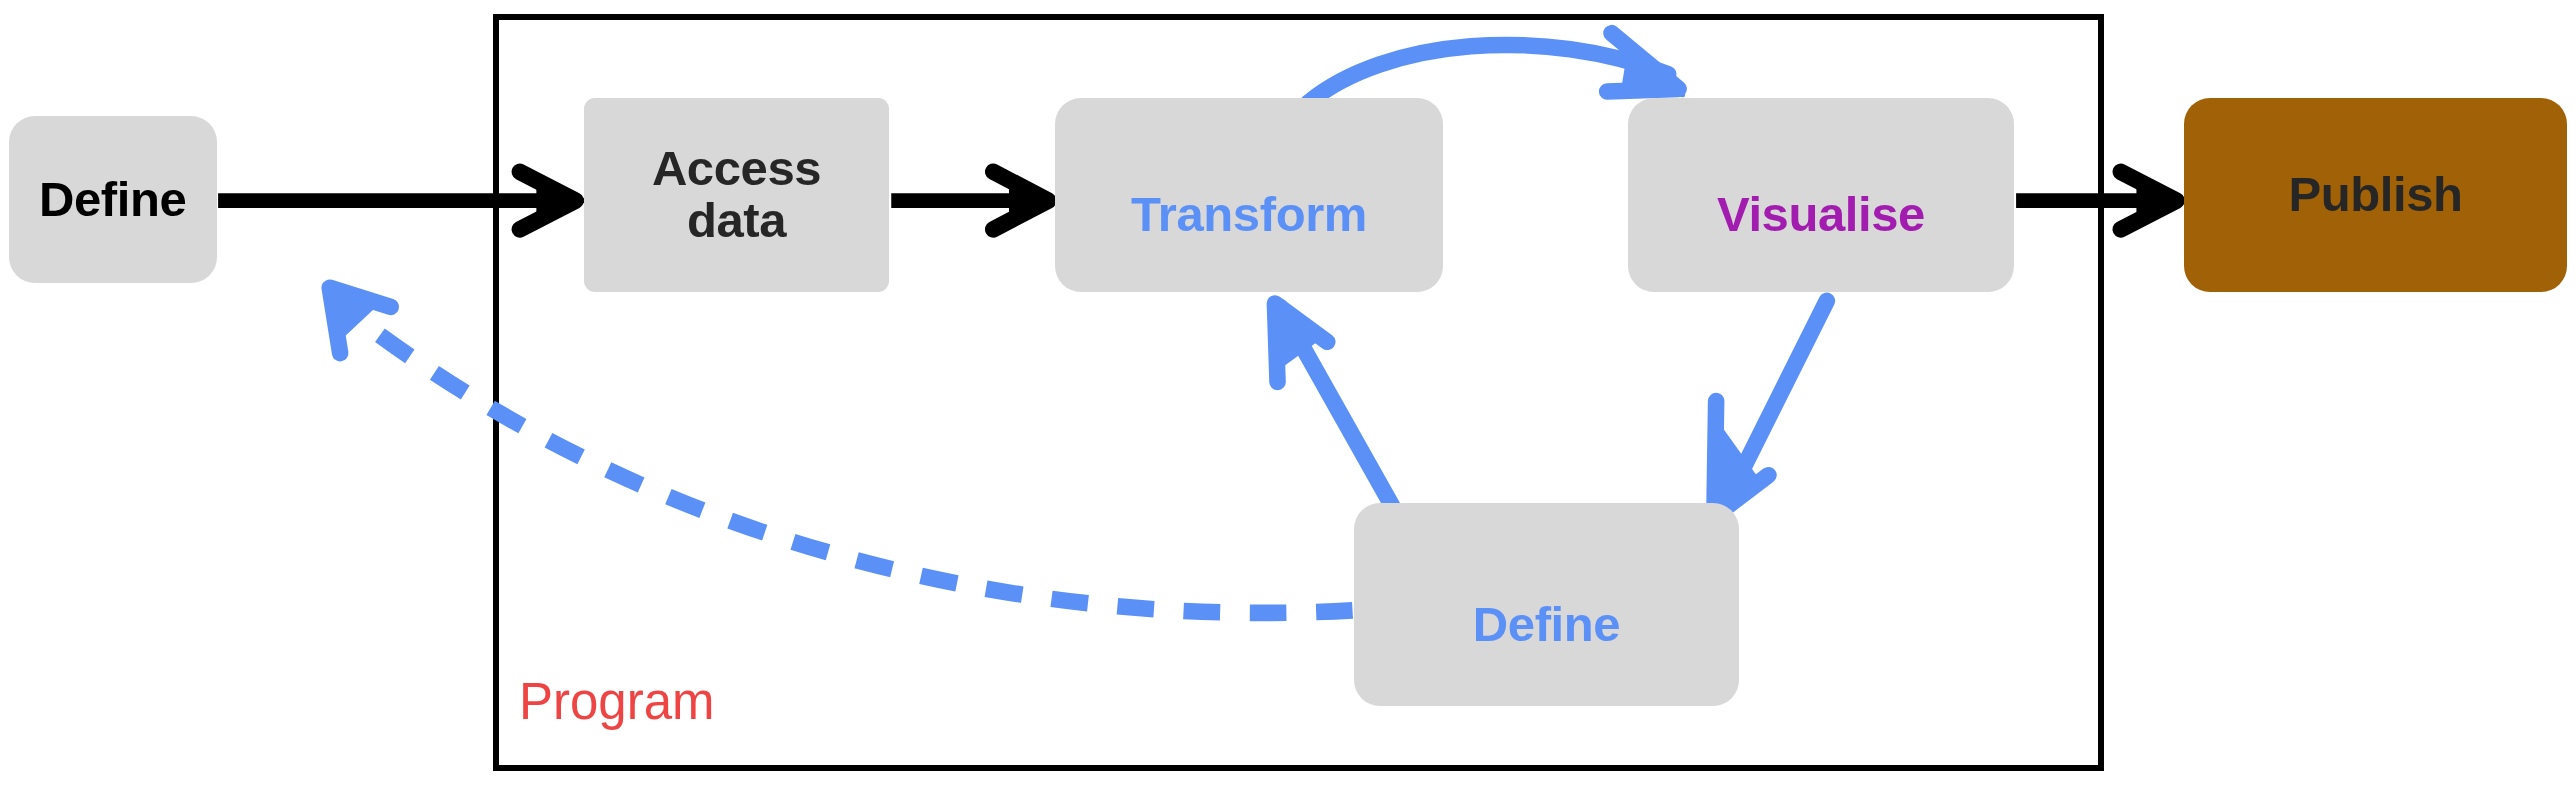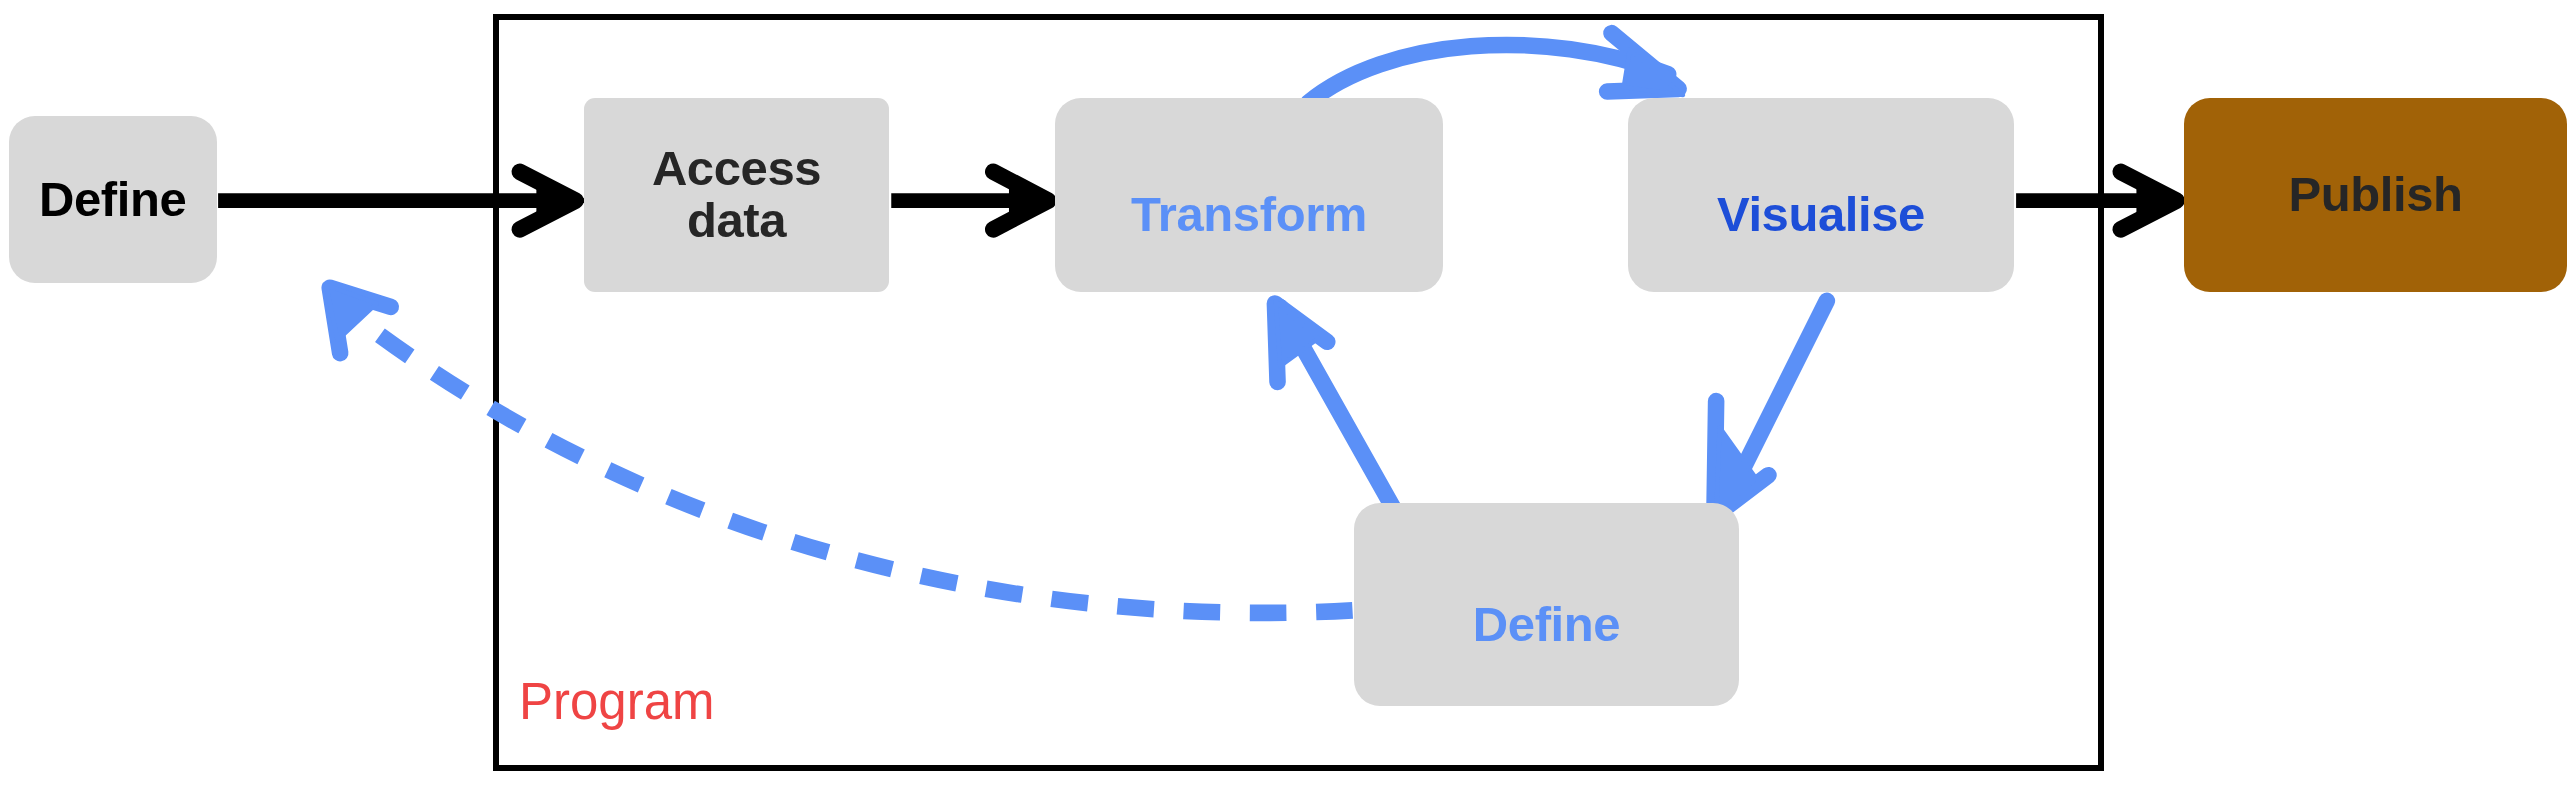--- a/index.html
+++ b/index.html
@@ -119,21 +119,21 @@
   <div class="node node-dark" id="node-access" style="left: 584px; top: 98px; width: 305px; height: 194px; background: rgb(216, 216, 216); border-radius: 11px;">
     <span class="node-label" style="font-size: 49px; color: rgb(38, 38, 38);">Access
 data</span>
   </div>
 
   <div class="node node-blue" id="node-transform" style="left: 1055px; top: 98px; width: 388px; height: 194px; background: rgb(216, 216, 216);">
     <span class="node-label" style="font-size: 49px; color: rgb(91, 144, 247);">Transform</span>
   </div>
 
   <div class="node node-blue" id="node-visualise" style="left: 1628px; top: 98px; width: 386px; height: 194px; background: rgb(216, 216, 216);">
-    <span class="node-label" style="font-size: 49px; color: #1d4ed8;">Visualise</span>
+    <span class="node-label" style="font-size: 49px; color: #a21caf;">Visualise</span>
   </div>
 
   <div class="node node-blue" id="node-model" style="left: 1354px; top: 503px; width: 385px; height: 203px; background: rgb(216, 216, 216);">
     <span class="node-label" style="font-size: 49px; color: rgb(91, 144, 247);">Define</span>
   </div>
 
   <div class="node node-dark" id="node-publish" style="left: 2184px; top: 98px; width: 383px; height: 194px; background: #a16207;">
     <span class="node-label" style="font-size: 49px; color: rgb(38, 38, 38);">Publish</span>
   </div>
 

